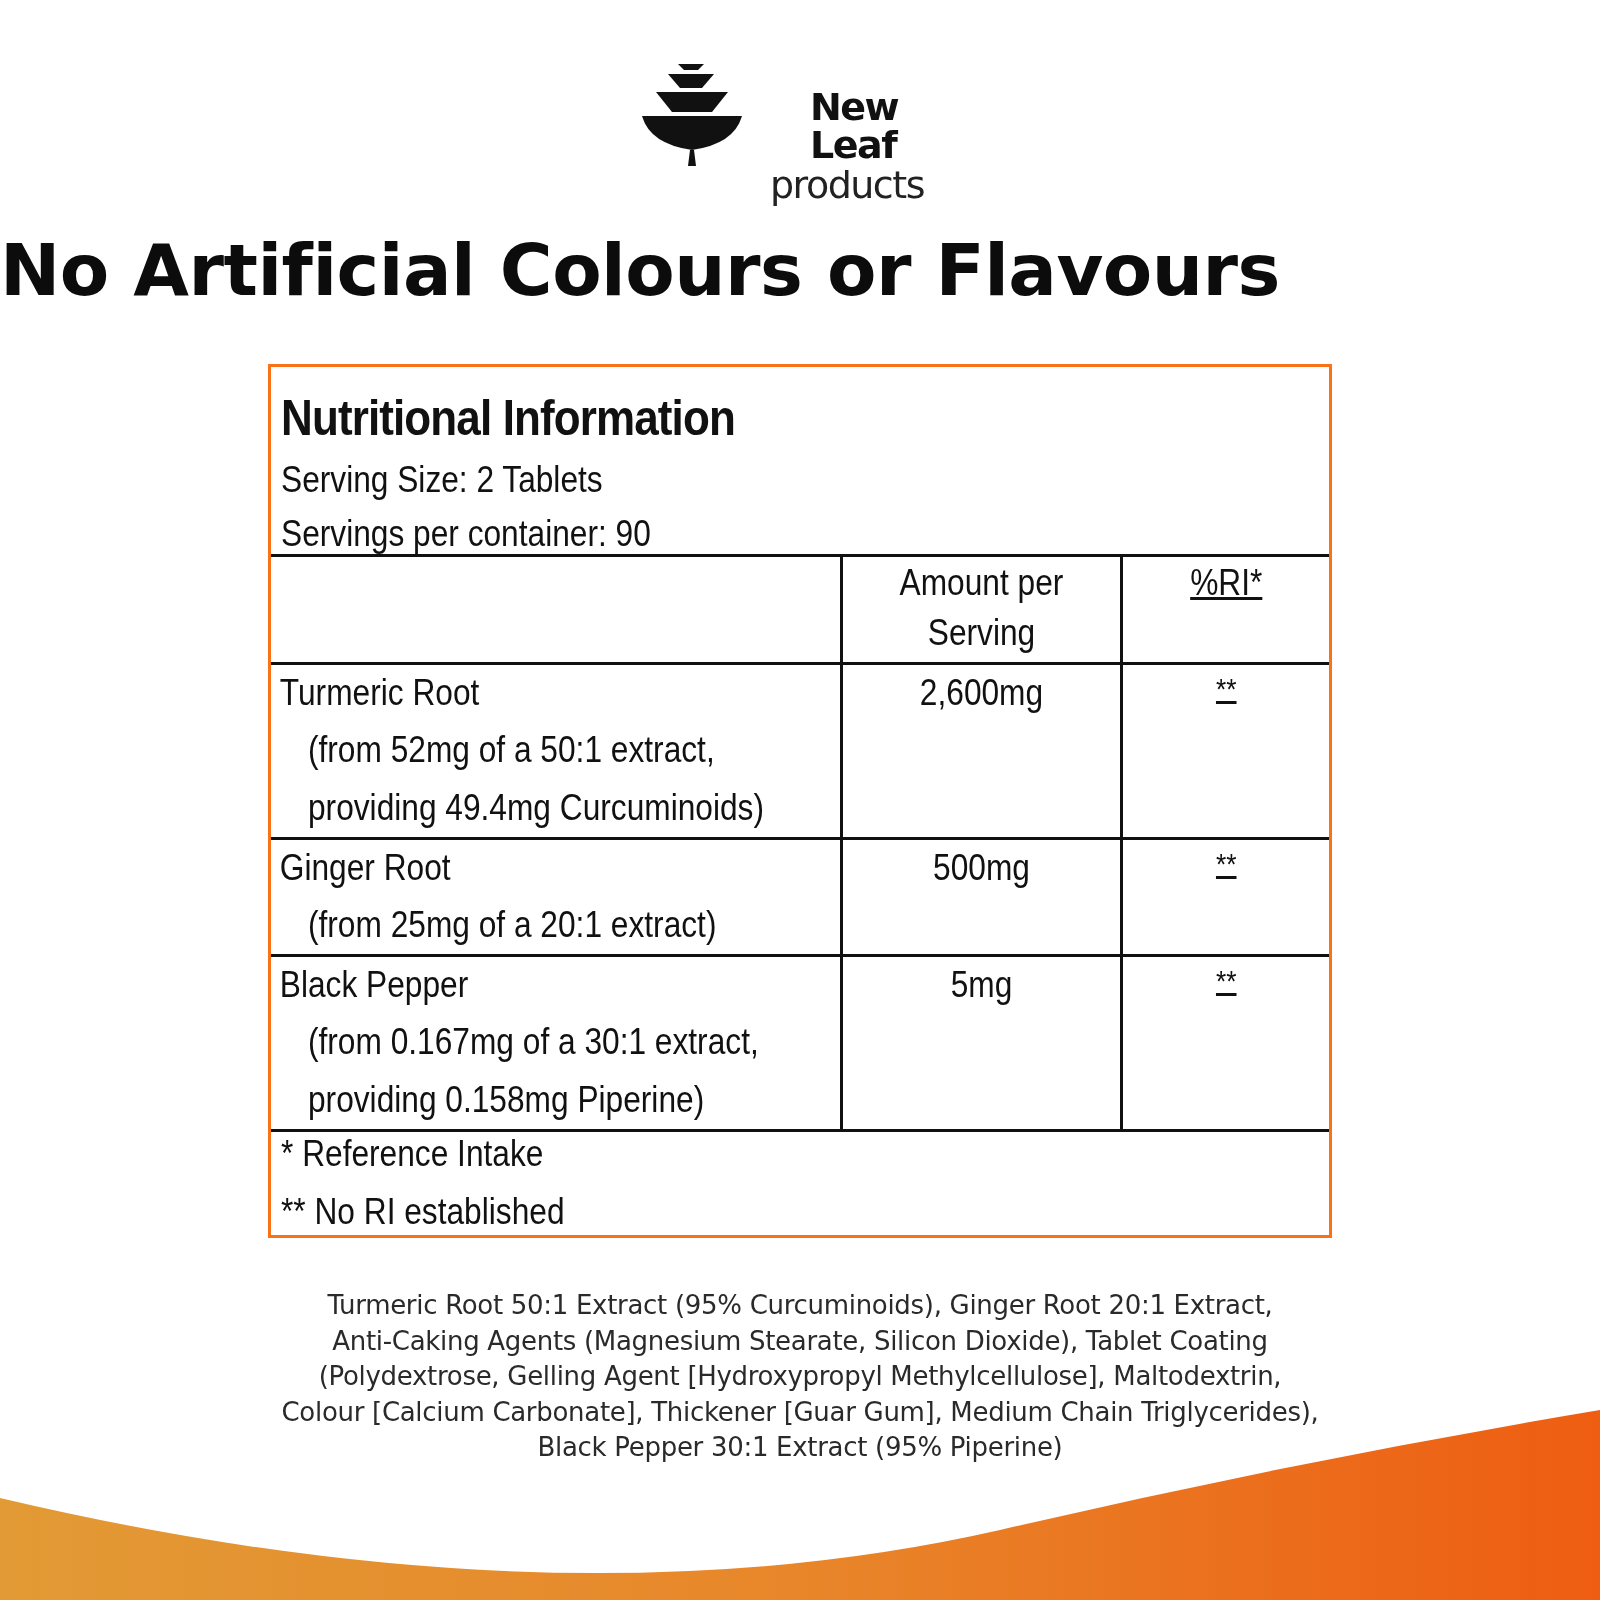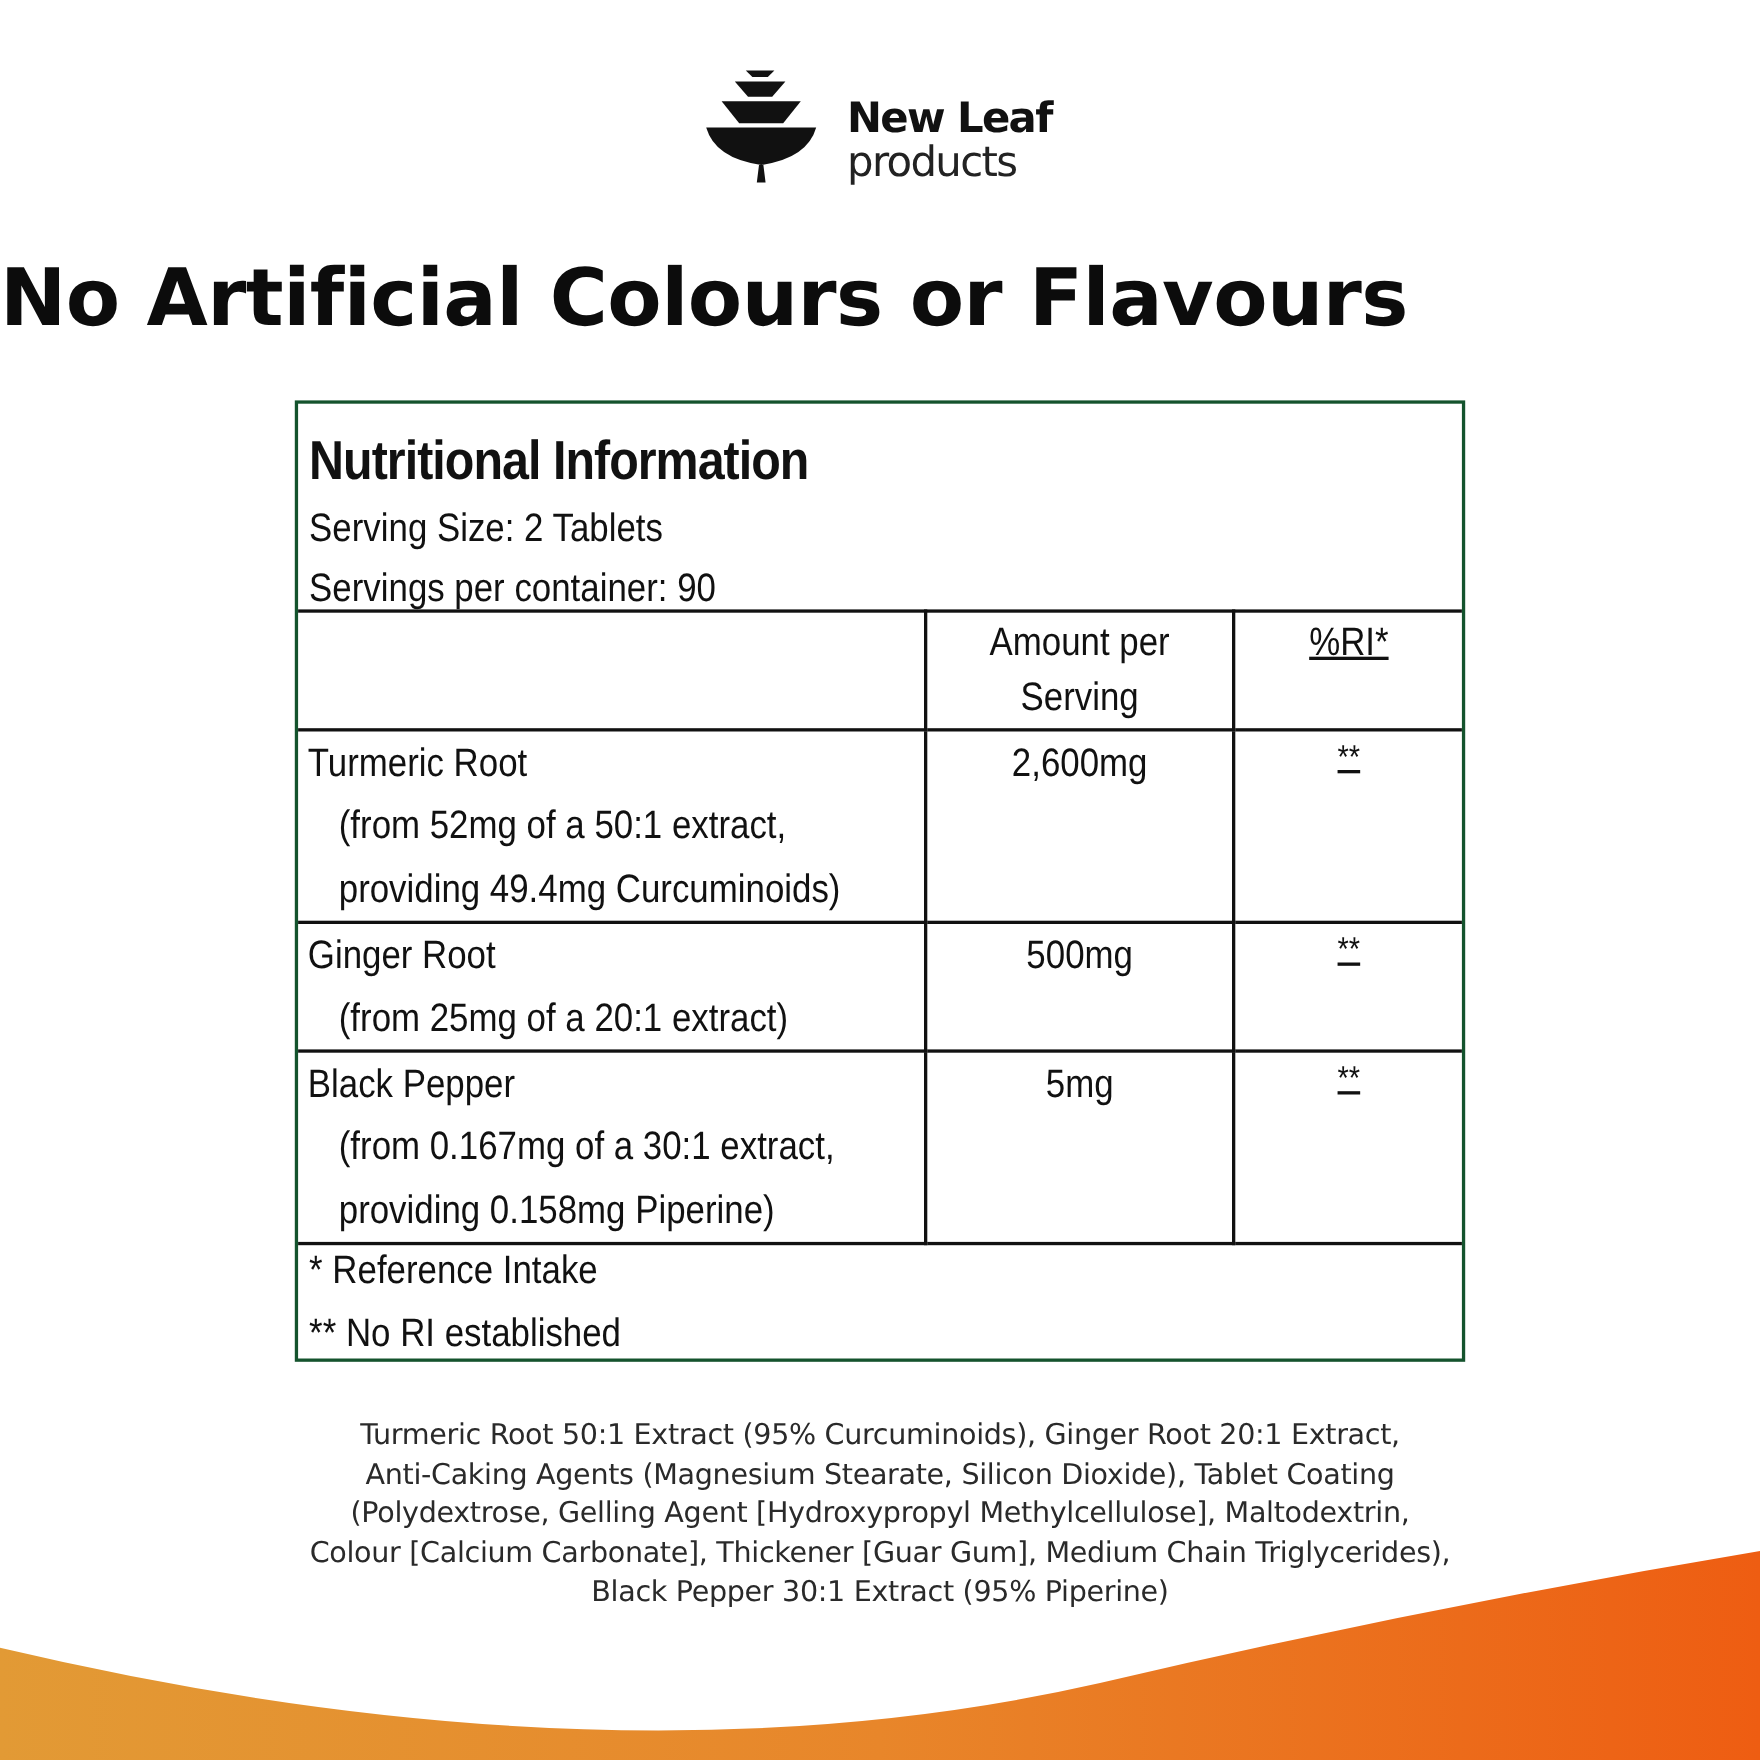--- a/index.html
+++ b/index.html
@@ -6,32 +6,32 @@
     body {
       width: 1600px; height: 1600px; position: relative; overflow: hidden;
       background: #ffffff; color: #111;
       font-family: "Liberation Sans", sans-serif;
     }
     .logo {
       position: absolute; left: 640px; top: 60px; width: 330px; height: 120px;
     }
     .logo svg { position: absolute; left: 0; top: 0; }
     .logo-text { position: absolute; left: 130px; top: 28px; line-height: 1; }
-    .logo-brand { font-family: "DejaVu Sans", sans-serif; font-weight: bold; font-size: 38px; letter-spacing: -1.5px; color: #111; display: block; }
+    .logo-brand { font-family: "DejaVu Sans", sans-serif; font-weight: bold; font-size: 38px; letter-spacing: -1.5px; color: #111; display: block; margin-left: 40px; }
     .logo-sub { font-family: "DejaVu Sans", sans-serif; font-weight: normal; font-size: 38px; letter-spacing: -1.5px; color: #222; display: block; margin-top: 2px; }
 
     .headline {
       position: absolute; left: 0; top: 228px; width: 1600px; text-align: left;
       font-family: "DejaVu Sans", sans-serif; font-weight: bold; font-size: 72px;
       letter-spacing: -0.5px; color: #0c0c0c; margin: 0;
     }
 
     .panel {
       position: absolute; left: 268px; top: 364px; width: 1064px; height: 874px;
-      border: 3px solid #14532d; box-sizing: border-box; padding-left: 14px;
+      border: 3px solid #f97316; box-sizing: border-box; padding-left: 14px;
     }
     .panel-head { position: absolute; left: 0; top: 0; width: 100%; height: 190px; border-bottom: 3px solid #111; box-sizing: border-box; }
     .panel-title { position: absolute; left: 10px; top: 22px; font-weight: bold; font-size: 50px; letter-spacing: -1px; transform: scaleX(0.88); transform-origin: left; }
     .serving-size { position: absolute; left: 10px; top: 92px; font-size: 36px; transform: scaleX(0.88); transform-origin: left; }
     .servings-per { position: absolute; left: 10px; top: 146px; font-size: 36px; transform: scaleX(0.88); transform-origin: left; }
 
     .grid {
       position: absolute; left: 0; top: 187px; width: 100%;
       border-collapse: collapse; table-layout: fixed;
     }

